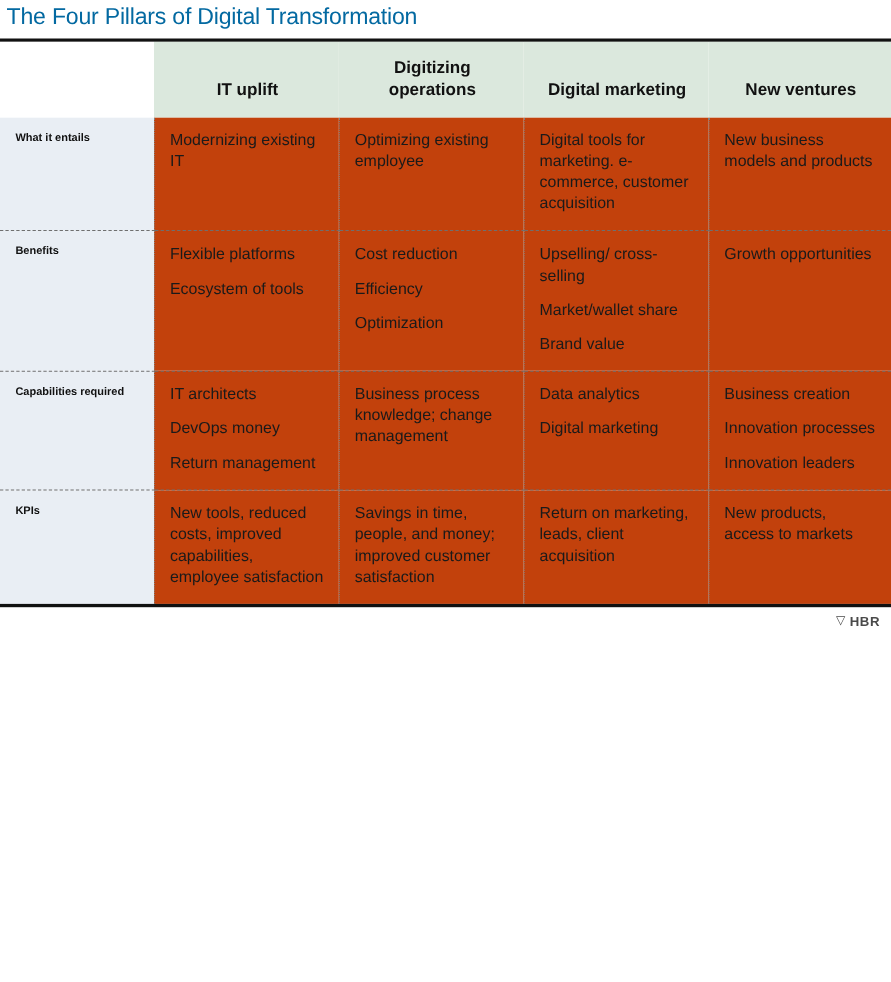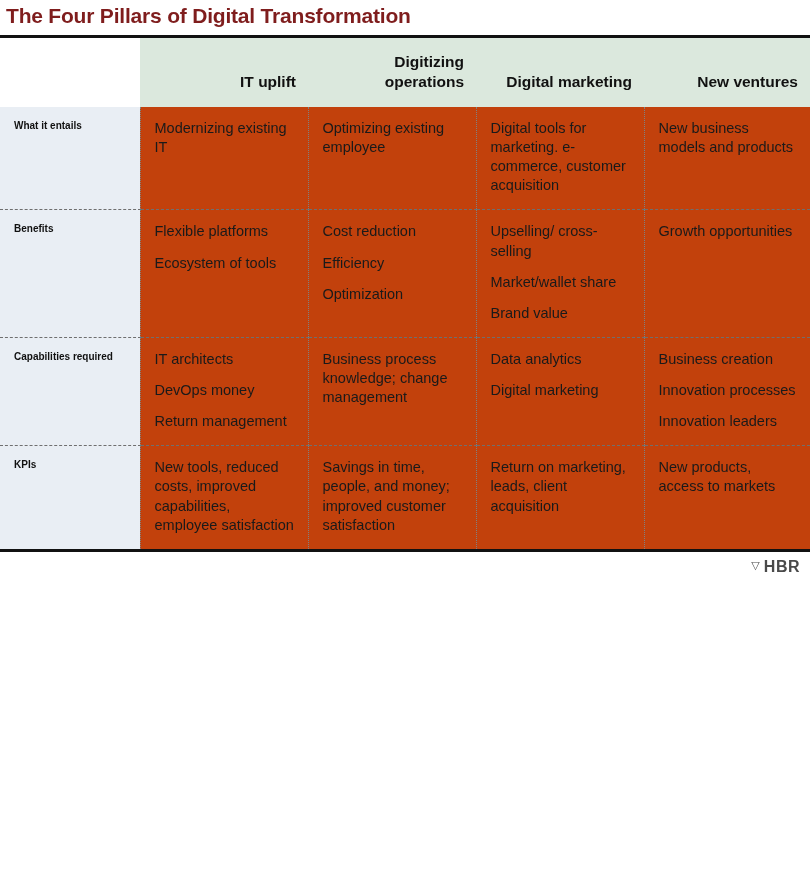--- a/index.html
+++ b/index.html
@@ -16,22 +16,22 @@
     overflow: hidden;
   }
   .page {
     width: 810px;
     height: 893px;
     position: relative;
     box-sizing: border-box;
   }
   .title {
     font-size: 21px;
-    font-weight: bold;
-    color: #7f1d1d;
+    font-weight: normal;
+    color: #0369a1;
     padding: 4px 0 0 6px;
     letter-spacing: -0.2px;
   }
   .rule {
     height: 3px;
     background: #111111;
     margin: 7px 0 0 0;
   }
   table.matrix {
     border-collapse: collapse;
@@ -54,21 +54,21 @@
   }
   
   thead th {
     background: #dbe8dd;
     font-weight: bold;
     font-size: 15.5px;
     color: #111;
     padding-top: 14px;
     padding-bottom: 14px;
     height: 60px;
-    text-align: right;
+    text-align: center;
     vertical-align: bottom;
   }
   thead th.corner {
     background: #ffffff;
   }
   
   td.rowlabel {
     background: #e9eef4;
     font-weight: bold;
     font-size: 10px;
@@ -99,21 +99,21 @@
     width: 810px;
   }
   .footer {
     display: flex;
     justify-content: flex-end;
     align-items: center;
     padding: 6px 10px 4px 0;
     gap: 4px;
   }
   .hbr-mark {
-    font-size: 16px;
+    font-size: 12px;
     font-weight: bold;
     letter-spacing: 0.5px;
     color: #4a4a4a;
   }
   .hbr-glyph {
     font-size: 11px;
     color: #4a4a4a;
     transform: translateY(-1px);
   }
 </style>

